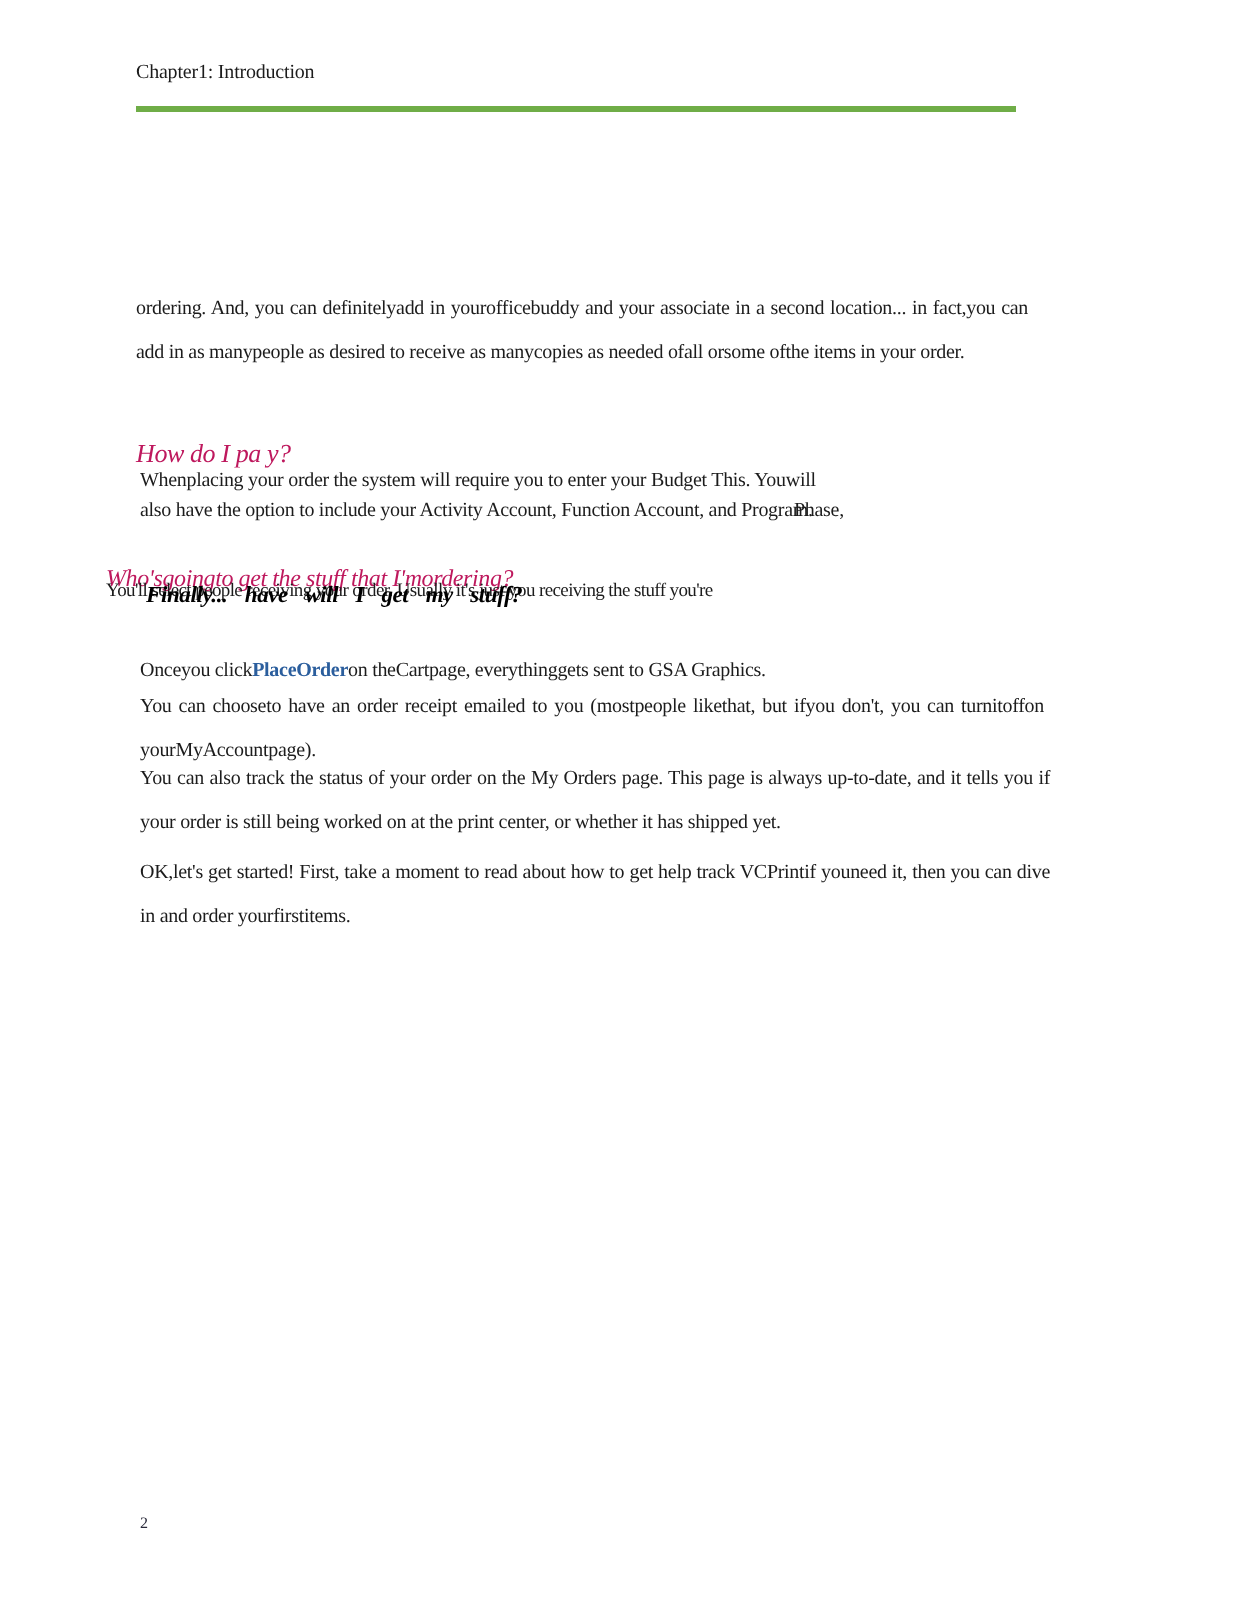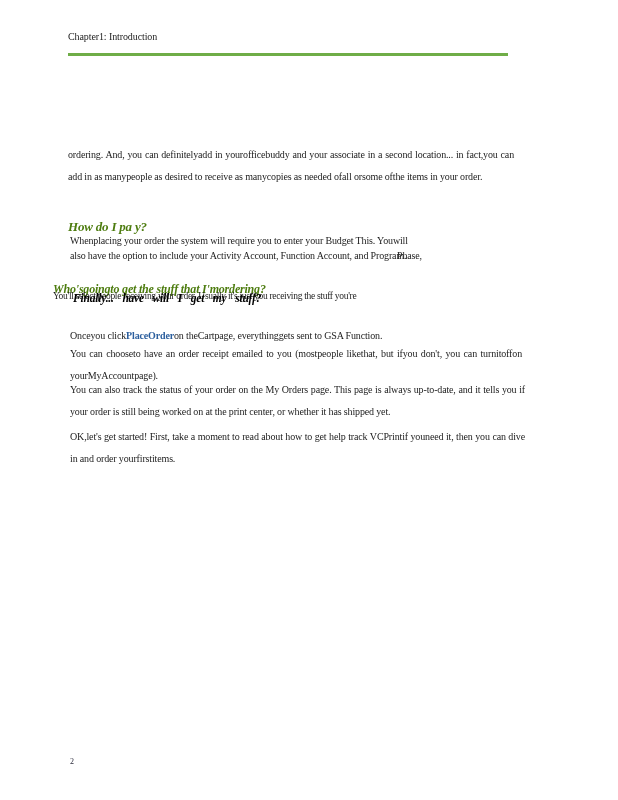--- a/index.html
+++ b/index.html
@@ -29,23 +29,23 @@
     position: absolute;
     width: 446px;
     font-size: 10px;
     line-height: 22px;
     letter-spacing: -0.15px;
     text-align: justify;
   }
   .par-continuation { left: 68px; top: 134px; }
   .heading {
     position: absolute;
-    font-weight: bold;
+    font-weight: normal;
     font-style: italic;
-    color: #4d7c0f;
+    color: #be185d;
     letter-spacing: -0.2px;
     white-space: nowrap;
   }
   .heading-pay { left: 68px; top: 208px; font-size: 13px; }
   .par-pay { left: 70px; top: 230px; }
   .pay-line { position: relative; height: 14.5px; white-space: nowrap; }
   .phase-overlay {
     position: absolute;
     left: 327px; top: 0;
     white-space: nowrap;
@@ -110,21 +110,21 @@
     </div>
   </div>
 
   <h2 class="heading heading-who">Who'sgoingto get the stuff that I'mordering?</h2>
 
   <div class="overlap-line">
     <span class="overlap-regular">You'll select people receiving your order. Usually it's just you receiving the stuff you're</span>
     <span class="overlap-bold">Finally... have will I get my stuff?</span>
   </div>
 
-  <p class="body-par par-placeorder"><span>Onceyou click</span><span class="placeorder-link">PlaceOrder</span><span>on theCartpage, everythinggets sent to GSA Function.</span></p>
+  <p class="body-par par-placeorder"><span>Onceyou click</span><span class="placeorder-link">PlaceOrder</span><span>on theCartpage, everythinggets sent to GSA Graphics.</span></p>
 
   <p class="body-par par-receipt">You can chooseto have an order receipt emailed to you (mostpeople likethat, but ifyou don't, you can turnitoffon yourMyAccountpage).</p>
 
   <p class="body-par par-track">You can also track the status of your order on the My Orders page. This page is always up-to-date, and it tells you if your order is still being worked on at the print center, or whether it has shipped yet.</p>
 
   <p class="body-par par-start">OK,let's get started! First, take a moment to read about  how to get help track VCPrintif youneed it, then you can dive in and order yourfirstitems.</p>
 
   <div class="page-number">2</div>
 
 </div>

